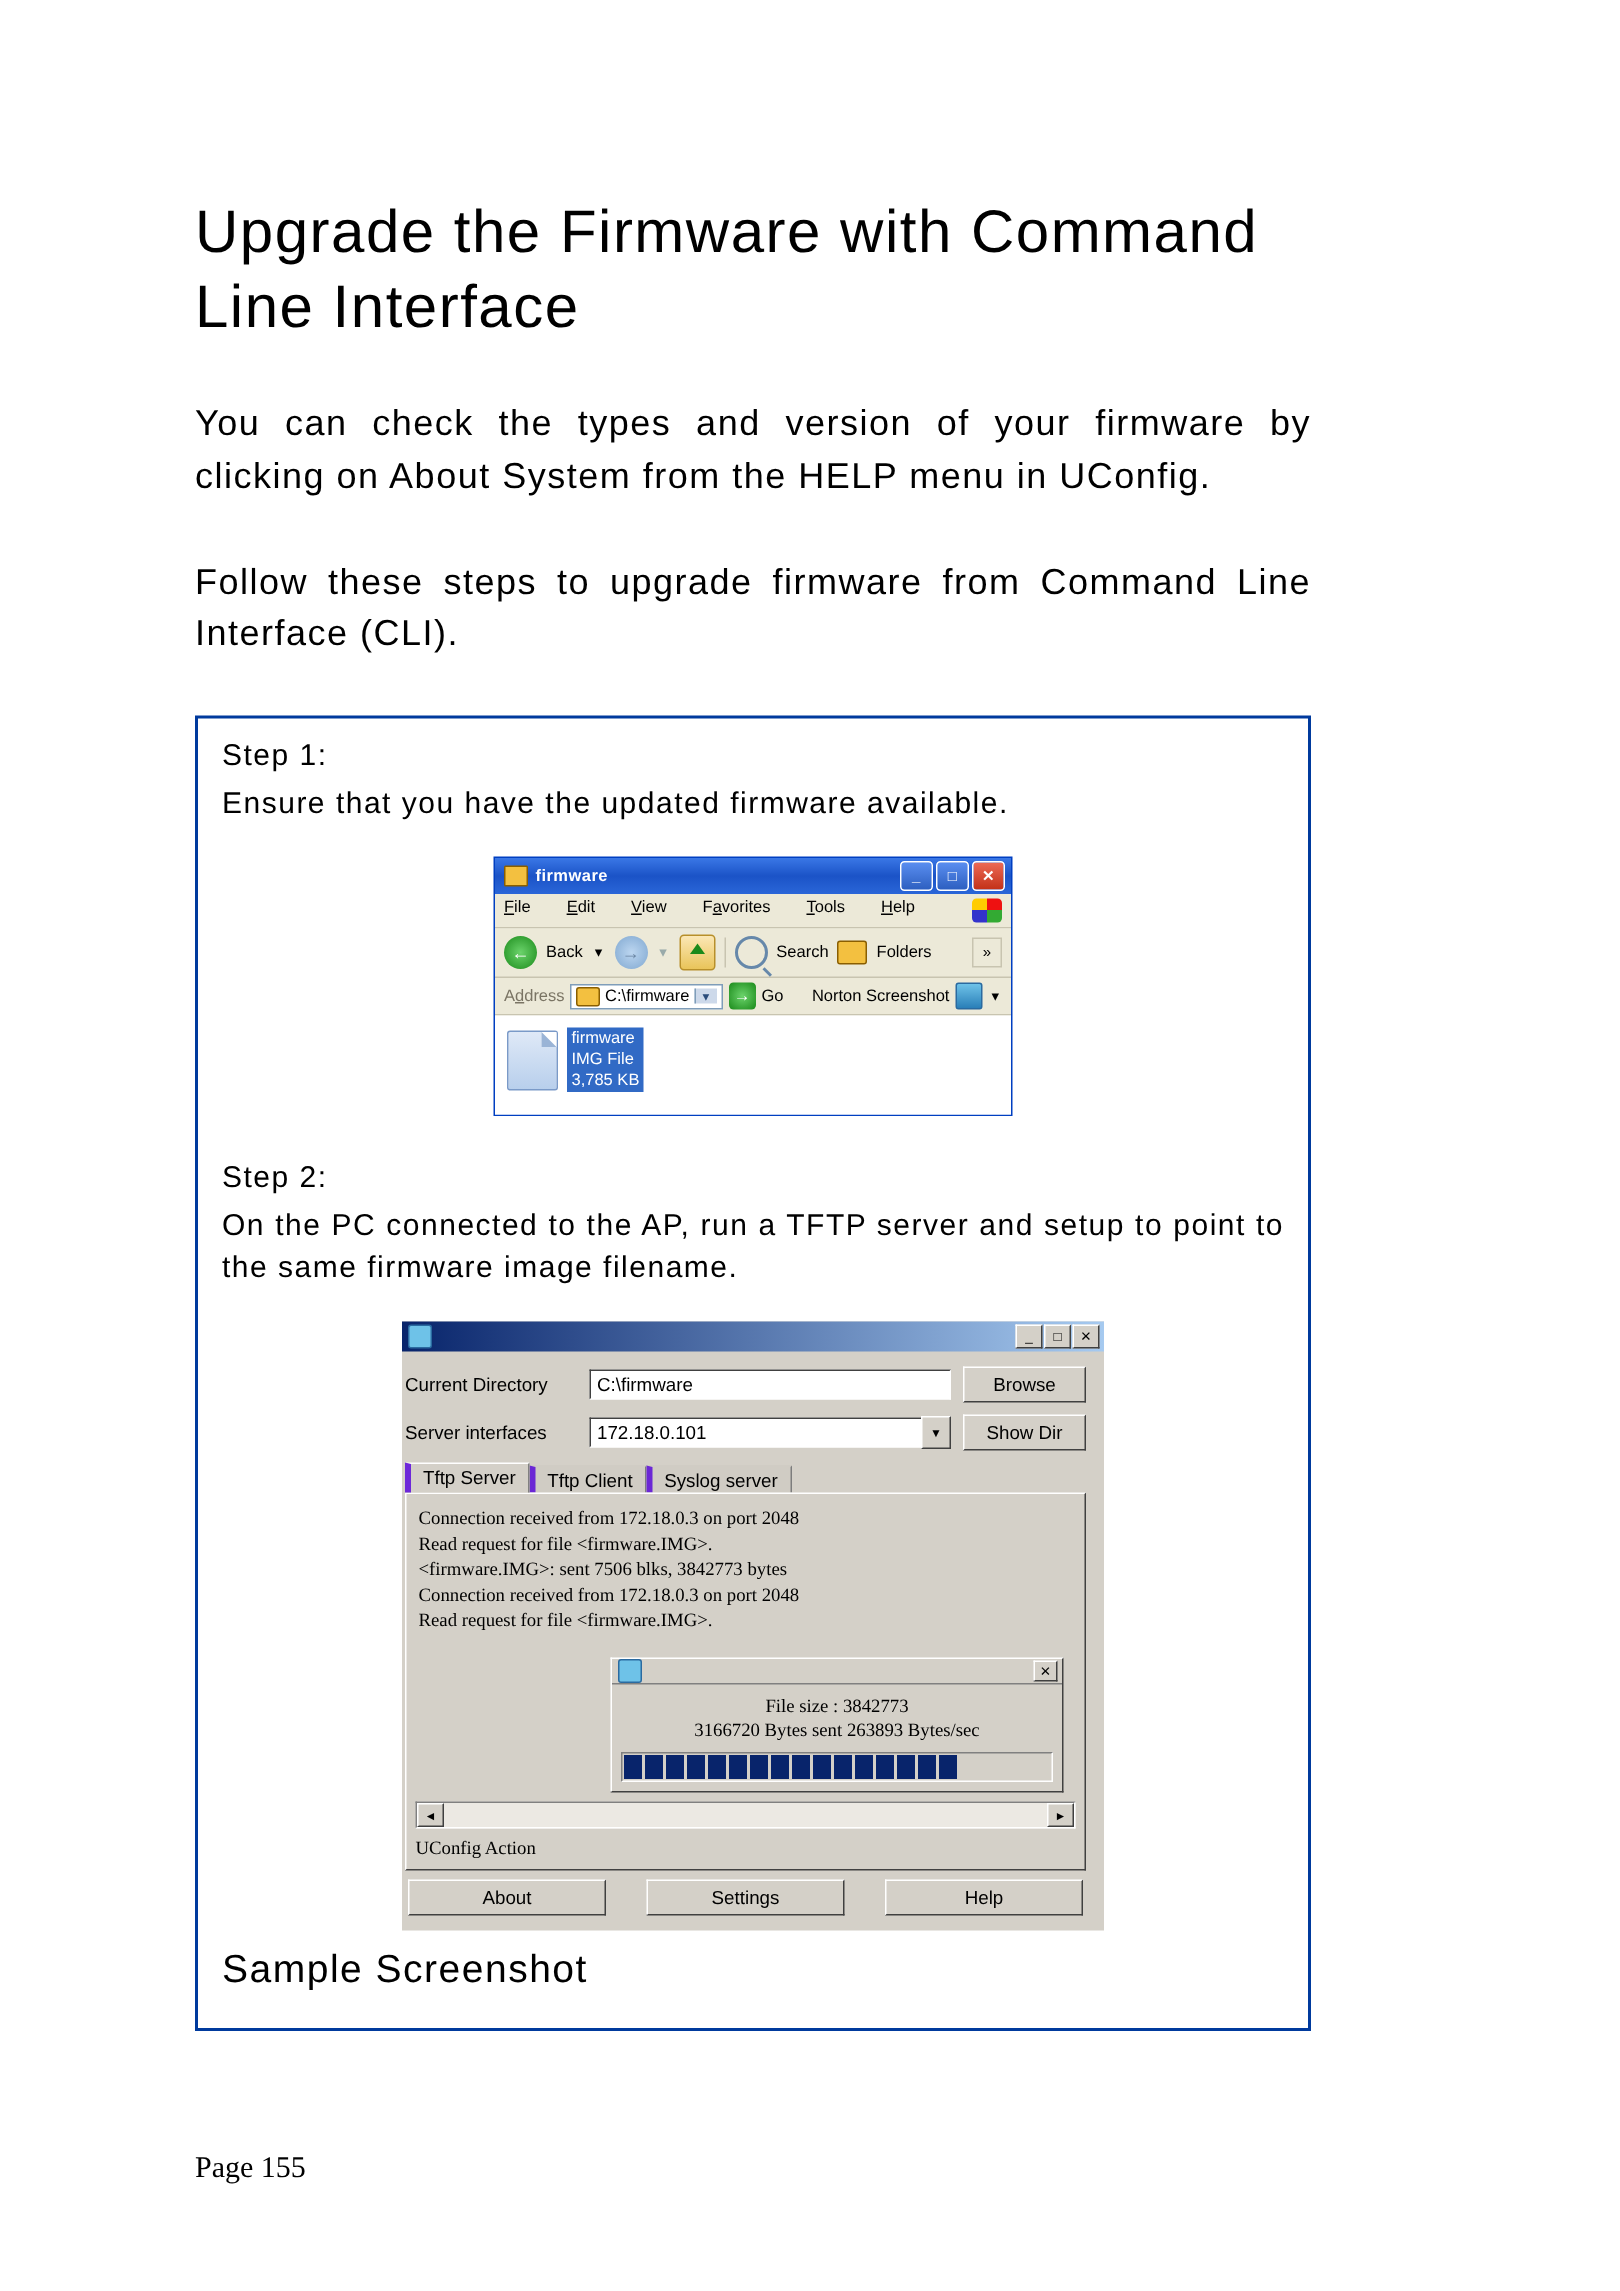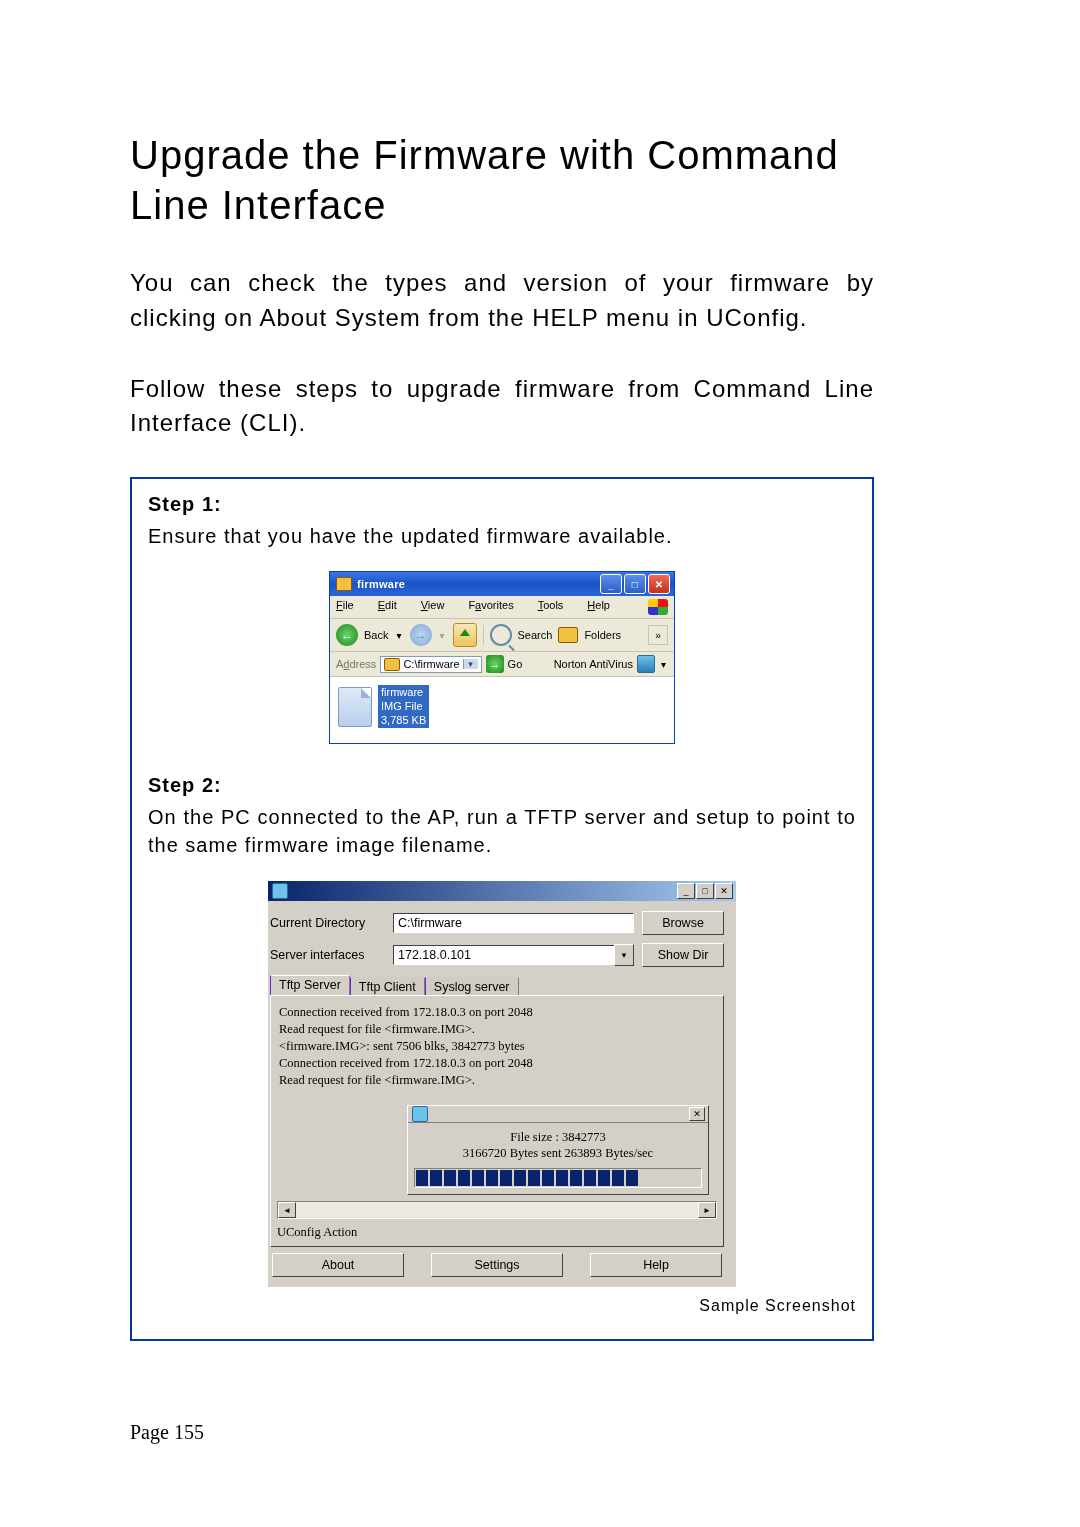--- a/index.html
+++ b/index.html
@@ -32,32 +32,31 @@
   }
   .stepbox {
     border: 2px solid #003a9d;
     padding: 14px 16px 24px 16px;
     margin-top: 4px;
   }
   .step-label {
     font-size: 20px;
     letter-spacing: 1px;
     margin-bottom: 6px;
-    font-weight: bold;
   }
   .step-text {
     font-size: 20px;
     letter-spacing: 1px;
     line-height: 1.4;
     margin: 0 0 22px 0;
     text-align: justify;
   }
   .caption {
-    text-align: right;
-    font-size: 16px;
+    text-align: left;
+    font-size: 26px;
     letter-spacing: 1px;
     margin-top: 10px;
   }
   .page-num {
     font-family: "Times New Roman", serif;
     font-size: 20px;
     margin-top: 80px;
   }
 
   
@@ -235,21 +234,21 @@
     margin-left:-18px; position:relative;
   }
   .w2k-btn {
     width:80px; height:22px; font: inherit;
     background:#d4d0c8; text-align:center;
     border-top:1.5px solid #fff;border-left:1.5px solid #fff;border-right:1.5px solid #404040;border-bottom:1.5px solid #404040;
     display:inline-flex;align-items:center;justify-content:center;
   }
   .tftp-tabs { display:flex; margin-top:6px; }
   .tftp-tab {
-    border-top:1px solid #fff;border-left:1px solid #6d28d9;border-right:1px solid #808080;
+    border-top:1px solid #fff;border-left:4px solid #6d28d9;border-right:1px solid #808080;
     background:#d4d0c8; padding:2px 8px; position:relative; top:1px;
   }
   .tftp-tab.active { background:#d4d0c8; padding-bottom:3px; top:0; z-index:2;}
   .tftp-tab:not(.active) { border-top-color:#d4d0c8; filter:brightness(0.98); top:2px;}
   .tftp-panel {
     border-top:1px solid #fff;border-left:1px solid #fff;border-right:1px solid #404040;border-bottom:1px solid #404040;
     padding:6px; background:#d4d0c8; margin-top:0;
     position:relative;
     font-family:Liberation Serif, serif;
   }
@@ -349,21 +348,21 @@
       <div class="xp-addr">
         <span class="lbl"><span>A</span><u>d</u>dress</span>
         <span class="fld">
           <span class="xp-folders-ic" style="width:14px;height:11px;"></span>
           <span>C:\firmware</span>
           <span class="chev">▾</span>
         </span>
         <span class="xp-go">→</span>
         <span>Go</span>
         <span style="flex:1;"></span>
-        <span>Norton AntiVirus</span>
+        <span>Norton Screenshot</span>
         <span class="xp-av-ic"></span>
         <span class="xp-chev">▾</span>
       </div>
       <div class="xp-content">
         <div class="xp-file">
           <span class="ico"></span>
           <span class="sel">
             <span>firmware</span><br>
             <span>IMG File</span><br>
             <span>3,785 KB</span>

